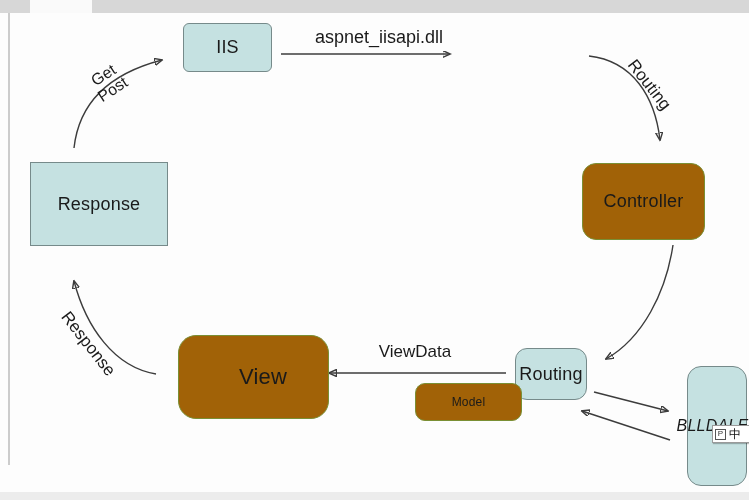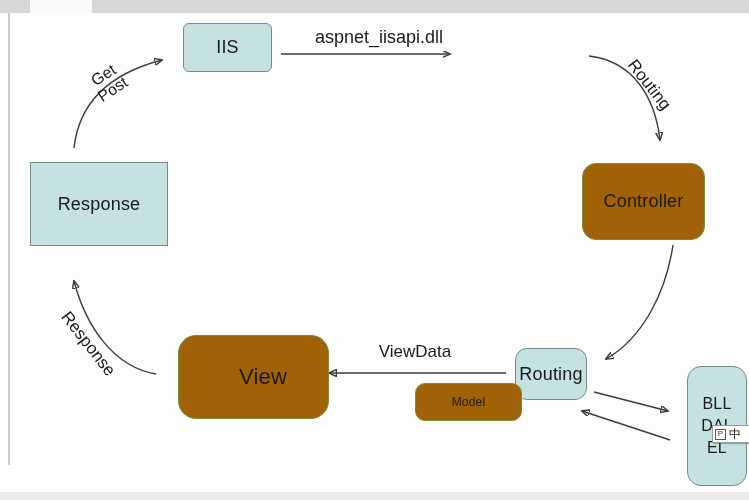--- a/index.html
+++ b/index.html
@@ -26,21 +26,21 @@
   .green{background:#a16207;border:1.5px solid #7a8f34;}
 
   .node-browser{left:30px;top:162px;width:136px;height:82px;border-radius:0;}
   .node-iis{left:183px;top:23px;width:87px;height:47px;border-radius:6px;}
   .node-aspnet{left:471px;top:30px;width:106px;height:48px;border-radius:11px;font-size:19px;}
   .node-controller{left:582px;top:163px;width:121px;height:75px;border-radius:14px;}
   .node-action{left:515px;top:348px;width:70px;height:50px;border-radius:12px;}
   .node-view{left:178px;top:335px;width:130px;height:82px;border-radius:18px;font-size:22px;padding-left:19px;}
   .node-model{left:367px;top:383px;width:105px;height:36px;border-radius:10px;font-size:12px;margin-left:48px;}
   .node-bll{left:687px;top:366px;width:58px;height:118px;border-radius:14px;
-    flex-direction:column;font-size:16px;line-height:22px;}
+    flex-direction:row;font-size:16px;line-height:22px;font-style:italic;}
 
   .edge-label{position:absolute;font-size:17px;white-space:nowrap;}
   .lbl-dll{left:288px;top:27px;width:182px;text-align:center;font-size:18px;}
   .lbl-viewdata{left:360px;top:342px;width:110px;text-align:center;}
   .lbl-getpost{left:84px;top:65px;width:48px;text-align:center;font-size:16px;line-height:17px;
     transform:rotate(-33deg);}
   .lbl-routing{left:613px;top:75px;width:72px;text-align:center;transform:rotate(52deg);}
   .lbl-response{left:42px;top:334px;width:92px;text-align:center;transform:rotate(52deg);}
 
   .ime-overlay{

